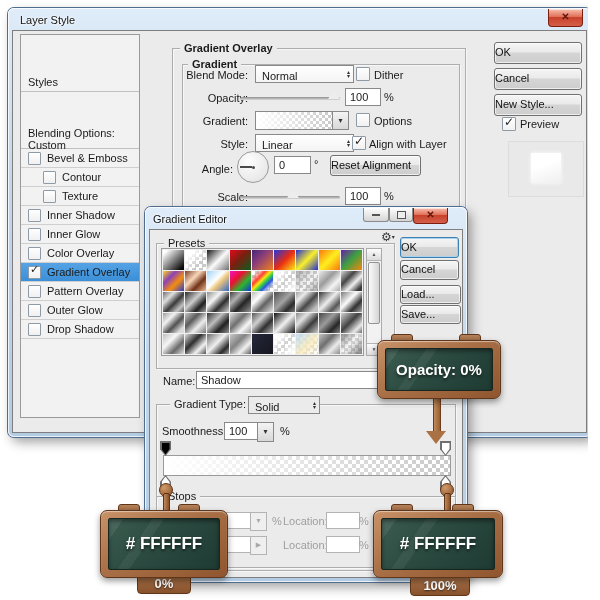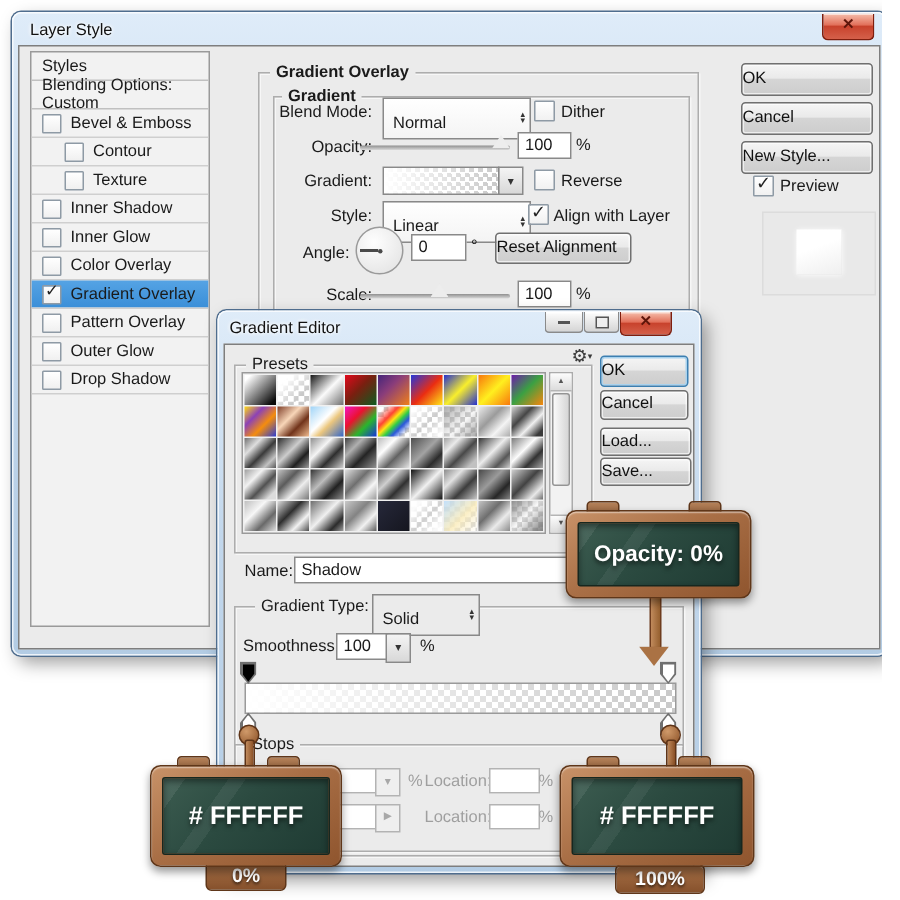--- a/index.html
+++ b/index.html
@@ -26,21 +26,21 @@
 
   
   .btn{position:absolute;border:1px solid #707070;border-radius:3px;text-align:left;color:#111;
        background:linear-gradient(180deg,#f5f5f5 0%,#eaeaea 45%,#d5d5d5 50%,#cdcdcd 100%);
        box-shadow:inset 0 0 0 1px rgba(255,255,255,.65);}
   .btn.focus{border-color:#3c7fb1;box-shadow:inset 0 0 0 1px #a8d2ee;}
   .field{position:absolute;border:1px solid #898989;background:#fff;padding:0 4px;
          display:flex;align-items:center;}
   .field.dis{border-color:#b3b3b3;color:#9f9f9f;}
   .select{position:absolute;border:1px solid #898989;background:linear-gradient(#fff,#f4f4f4);
-          display:flex;align-items:flex-start;padding:10px 16px 0 6px;}
+          display:flex;align-items:flex-end;padding:0 16px 0 6px;}
   .spin{position:absolute;right:3px;top:50%;transform:translateY(-50%);display:flex;flex-direction:column;
         font-size:6px;line-height:4px;color:#333;}
   .ddbtn{position:absolute;border:1px solid #898989;background:linear-gradient(#f4f4f4,#d8d8d8);
          text-align:center;color:#333;}
   .ddbtn.dis{border-color:#b3b3b3;color:#a8a8a8;background:#efefef;}
   .lbl{position:absolute;white-space:nowrap;}
   .lbl.r{text-align:right;}
   .lbl.dis{color:#9f9f9f;}
   .cbx{position:absolute;width:12px;height:12px;border:1px solid #8e9aa5;background:linear-gradient(#fff,#f1f1f1);
        border-radius:1px;}
@@ -56,21 +56,21 @@
   
   .ls-list{position:absolute;left:12px;top:26px;width:118px;height:382px;background:#f2f2f2;
            border:1px solid #9a9a9a;overflow:hidden;}
   .sb-row{height:18px;border-bottom:1px solid #cfcfcf;display:flex;align-items:center;padding-left:7px;}
   .sb-row.indent{padding-left:22px;}
   .sb-row.selected{background:linear-gradient(#55a3e4,#3b8fd8);}
   .sb-row .cb{width:11px;height:11px;border:1px solid #8e9aa5;background:linear-gradient(#fff,#f0f0f0);
               margin-right:6px;flex:0 0 auto;position:relative;border-radius:1px;}
   .sb-row .cb .ck{position:absolute;left:1px;top:-4px;font-family:"DejaVu Sans",sans-serif;font-size:11px;font-weight:bold;color:#222;}
   .sb-row .sb-lbl{white-space:nowrap;}
-  .sb-head{height:18px;border-bottom:1px solid #c0c0c0;display:flex;align-items:center;padding-left:7px;}
+  .sb-head{height:18px;border-bottom:1px solid #c0c0c0;display:flex;align-items:center;padding-left:7px;margin-top:38px;}
 
   .dial{position:absolute;width:30px;height:30px;border-radius:50%;border:1px solid #9a9a9a;
         background:radial-gradient(circle at 38% 32%,#fefefe,#e0e0e0);}
   .dial .line{position:absolute;left:2px;top:50%;width:12px;height:2px;margin-top:-1px;background:#4a4a4a;}
   .dial .dot{position:absolute;left:50%;top:50%;width:3px;height:3px;margin:-1.5px;background:#4a4a4a;border-radius:50%;}
 
   .preview-box{position:absolute;background:#e9e9e9;border:1px solid #dcdcdc;}
   .preview-box .sq{position:absolute;left:22px;top:11px;width:30px;height:30px;
         background:linear-gradient(160deg,#ffffff 40%,#efefef);box-shadow:0 0 4px rgba(255,255,255,.9);}
 
@@ -205,21 +205,21 @@
     <div class="thumb" style="left:320px;top:82px;"></div>
     <div class="field" style="left:337px;top:80px;width:26px;height:16px;">
         <span>100</span>
       </div>
     <div class="lbl" style="left:376px;top:83px;">%</div>
 
     <div class="lbl r" style="left:162px;top:107px;width:78px;">Gradient:</div>
     <div class="checker" style="position:absolute;left:247px;top:103px;width:76px;height:17px;border:1px solid #898989;background-size:6px 6px;background-image:linear-gradient(to right,#fff,rgba(255,255,255,0)),conic-gradient(#c9c9c9 25%,#fff 25% 50%,#c9c9c9 50% 75%,#fff 75%);background-size:100% 100%,6px 6px;"></div>
     <div class="ddbtn" style="left:324px;top:103px;width:15px;height:17px;line-height:17px;font-size:8px;"><span>▾</span></div>
     <div class="cbx" style="left:348px;top:105px;"></div>
-    <div class="lbl" style="left:366px;top:107px;">Reverse</div>
+    <div class="lbl" style="left:366px;top:107px;">Options</div>
 
     <div class="lbl r" style="left:162px;top:130px;width:78px;">Style:</div>
     <div class="select" style="left:247px;top:126px;width:75px;height:16px;">
       <span>Linear</span>
       <span class="spin">
           <span>▴</span>
           <span>▾</span>
         </span>
     </div>
     <div class="cbx" style="left:344px;top:128px;">

